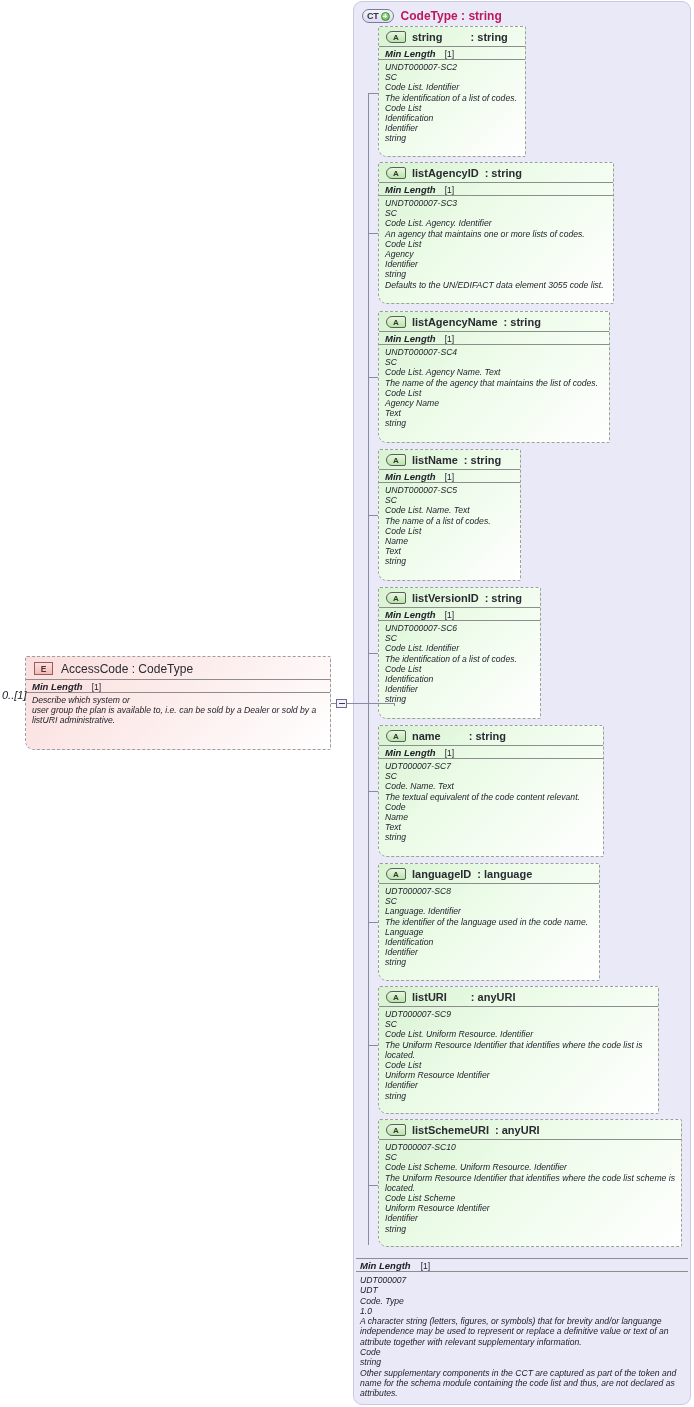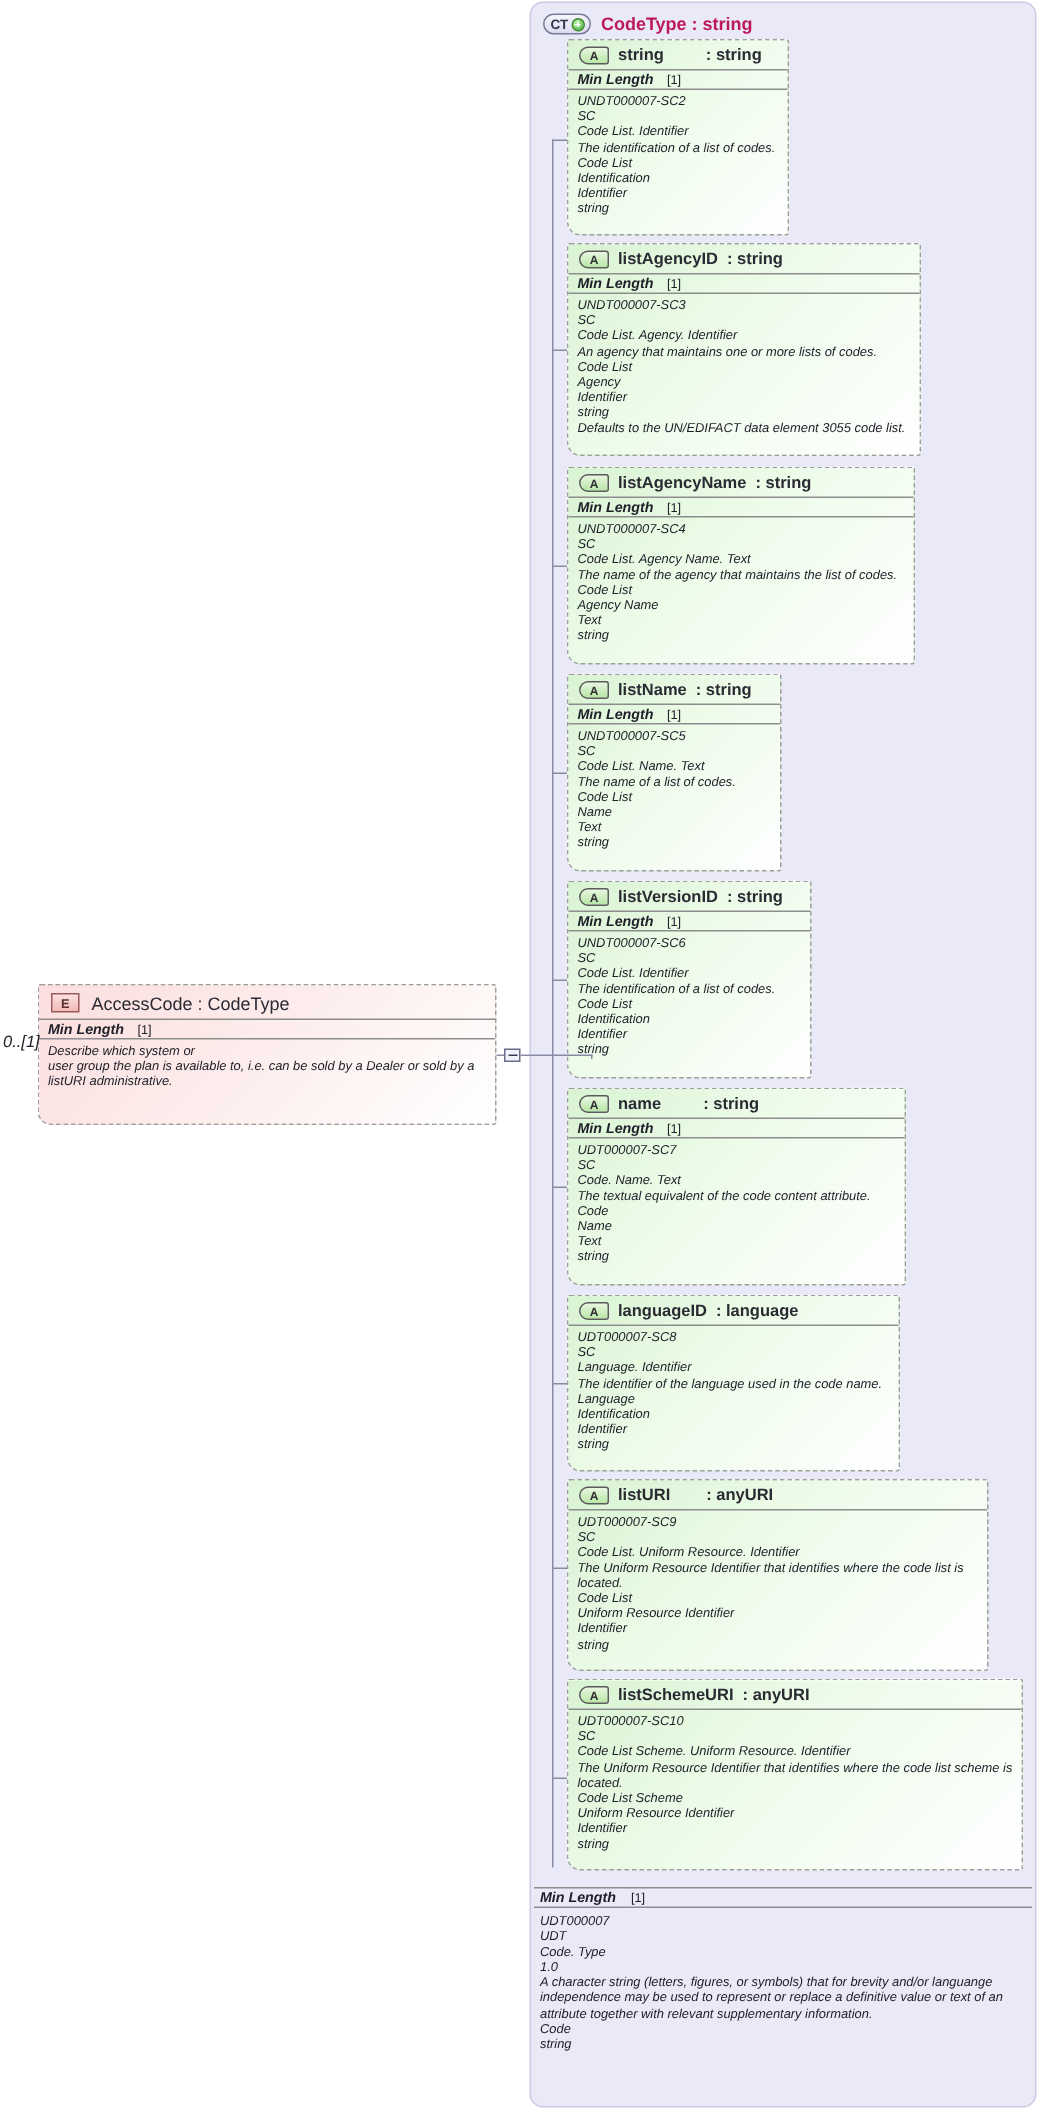--- a/index.html
+++ b/index.html
@@ -401,21 +401,21 @@
       <span class="attr-type" style="margin-left:22px;">: string</span>
     </div>
     <div class="facet-row">
       <span class="facet-label">Min Length</span>
       <span class="facet-card">[1]</span>
     </div>
     <div class="doc-list">
       <div class="doc-line">UDT000007-SC7</div>
       <div class="doc-line">SC</div>
       <div class="doc-line">Code. Name. Text</div>
-      <div class="doc-line">The textual equivalent of the code content attribute.</div>
+      <div class="doc-line">The textual equivalent of the code content relevant.</div>
       <div class="doc-line">Code</div>
       <div class="doc-line">Name</div>
       <div class="doc-line">Text</div>
       <div class="doc-line">string</div>
     </div>
   </div>
   <div class="conn-line h-line" style="left:368px; top:791px; width:10px;"></div>
 
   <div class="attr-box" style="left:378px; top:863px; width:222px; height:118px;">
     <div class="attr-head">
@@ -483,20 +483,21 @@
       <span class="facet-card">[1]</span>
     </div>
     <div class="base-doc">
       <div class="doc-line">UDT000007</div>
       <div class="doc-line">UDT</div>
       <div class="doc-line">Code. Type</div>
       <div class="doc-line">1.0</div>
       <div class="doc-line">A character string (letters, figures, or symbols) that for brevity and/or languange independence may be used to represent or replace a definitive value or text of an attribute together with relevant supplementary information.</div>
       <div class="doc-line">Code</div>
       <div class="doc-line">string</div>
+      <div class="doc-line">Other supplementary components in the CCT are captured as part of the token and name for the schema module containing the code list and thus, are not declared as attributes.</div>
     </div>
   </div>
 
   <div class="el-box">
     <div class="el-head">
       <span class="e-badge">E</span>
       <span class="el-title">AccessCode : CodeType</span>
     </div>
     <div class="facet-row">
       <span class="facet-label">Min Length</span>

